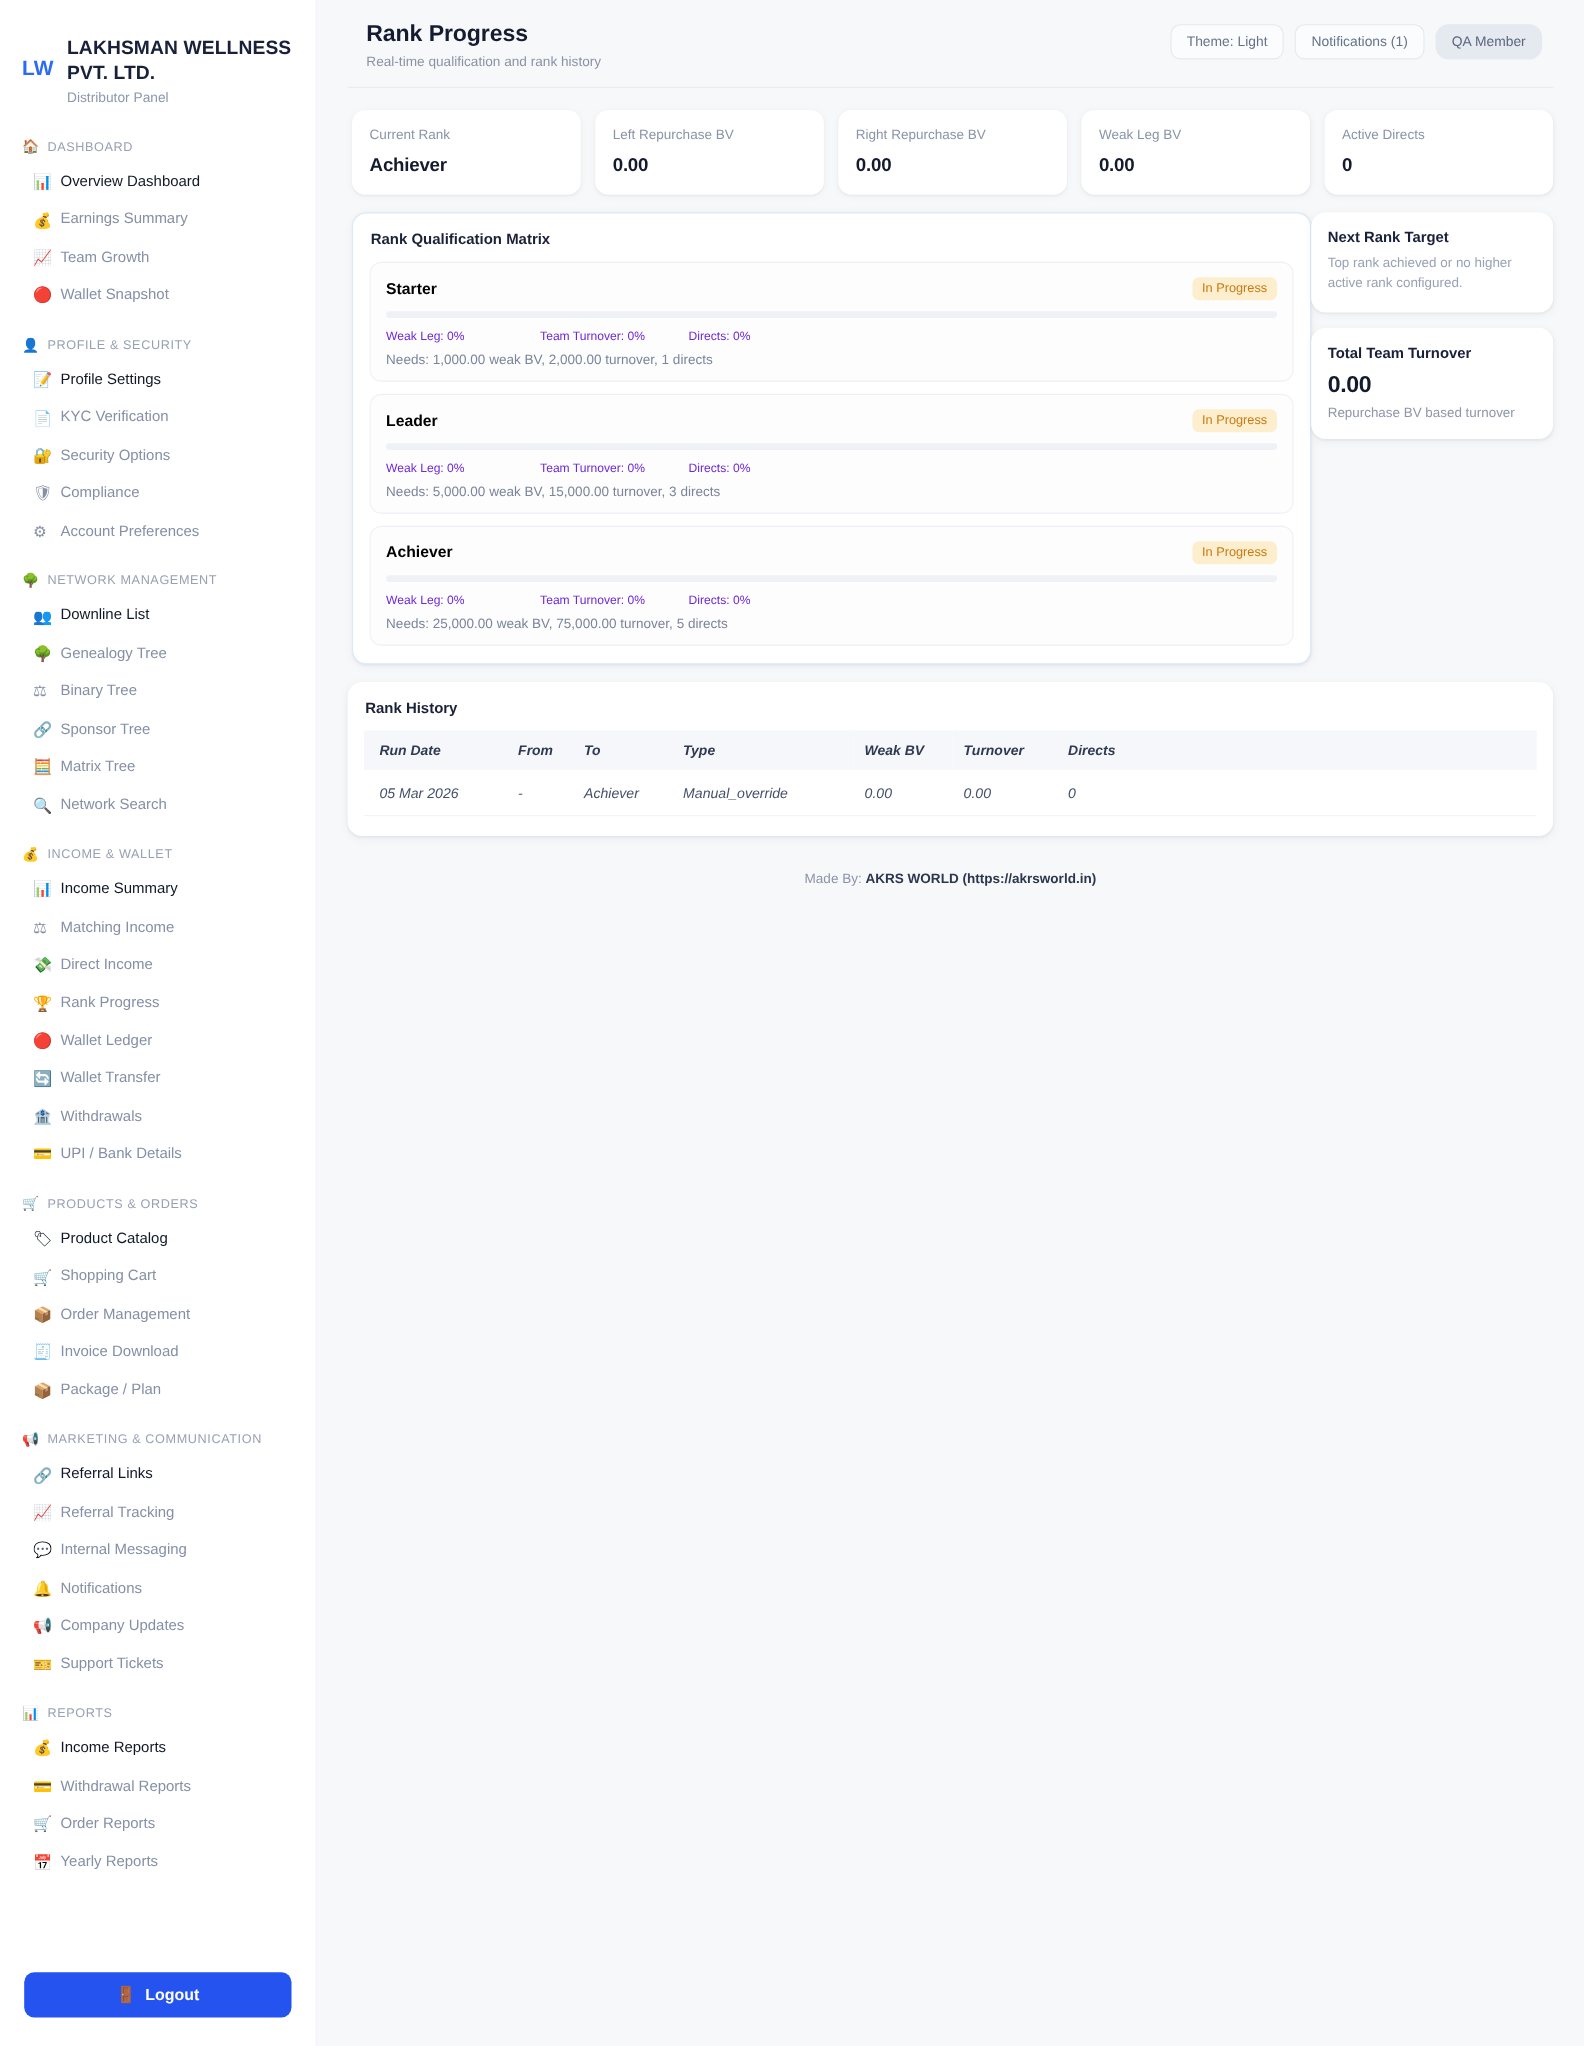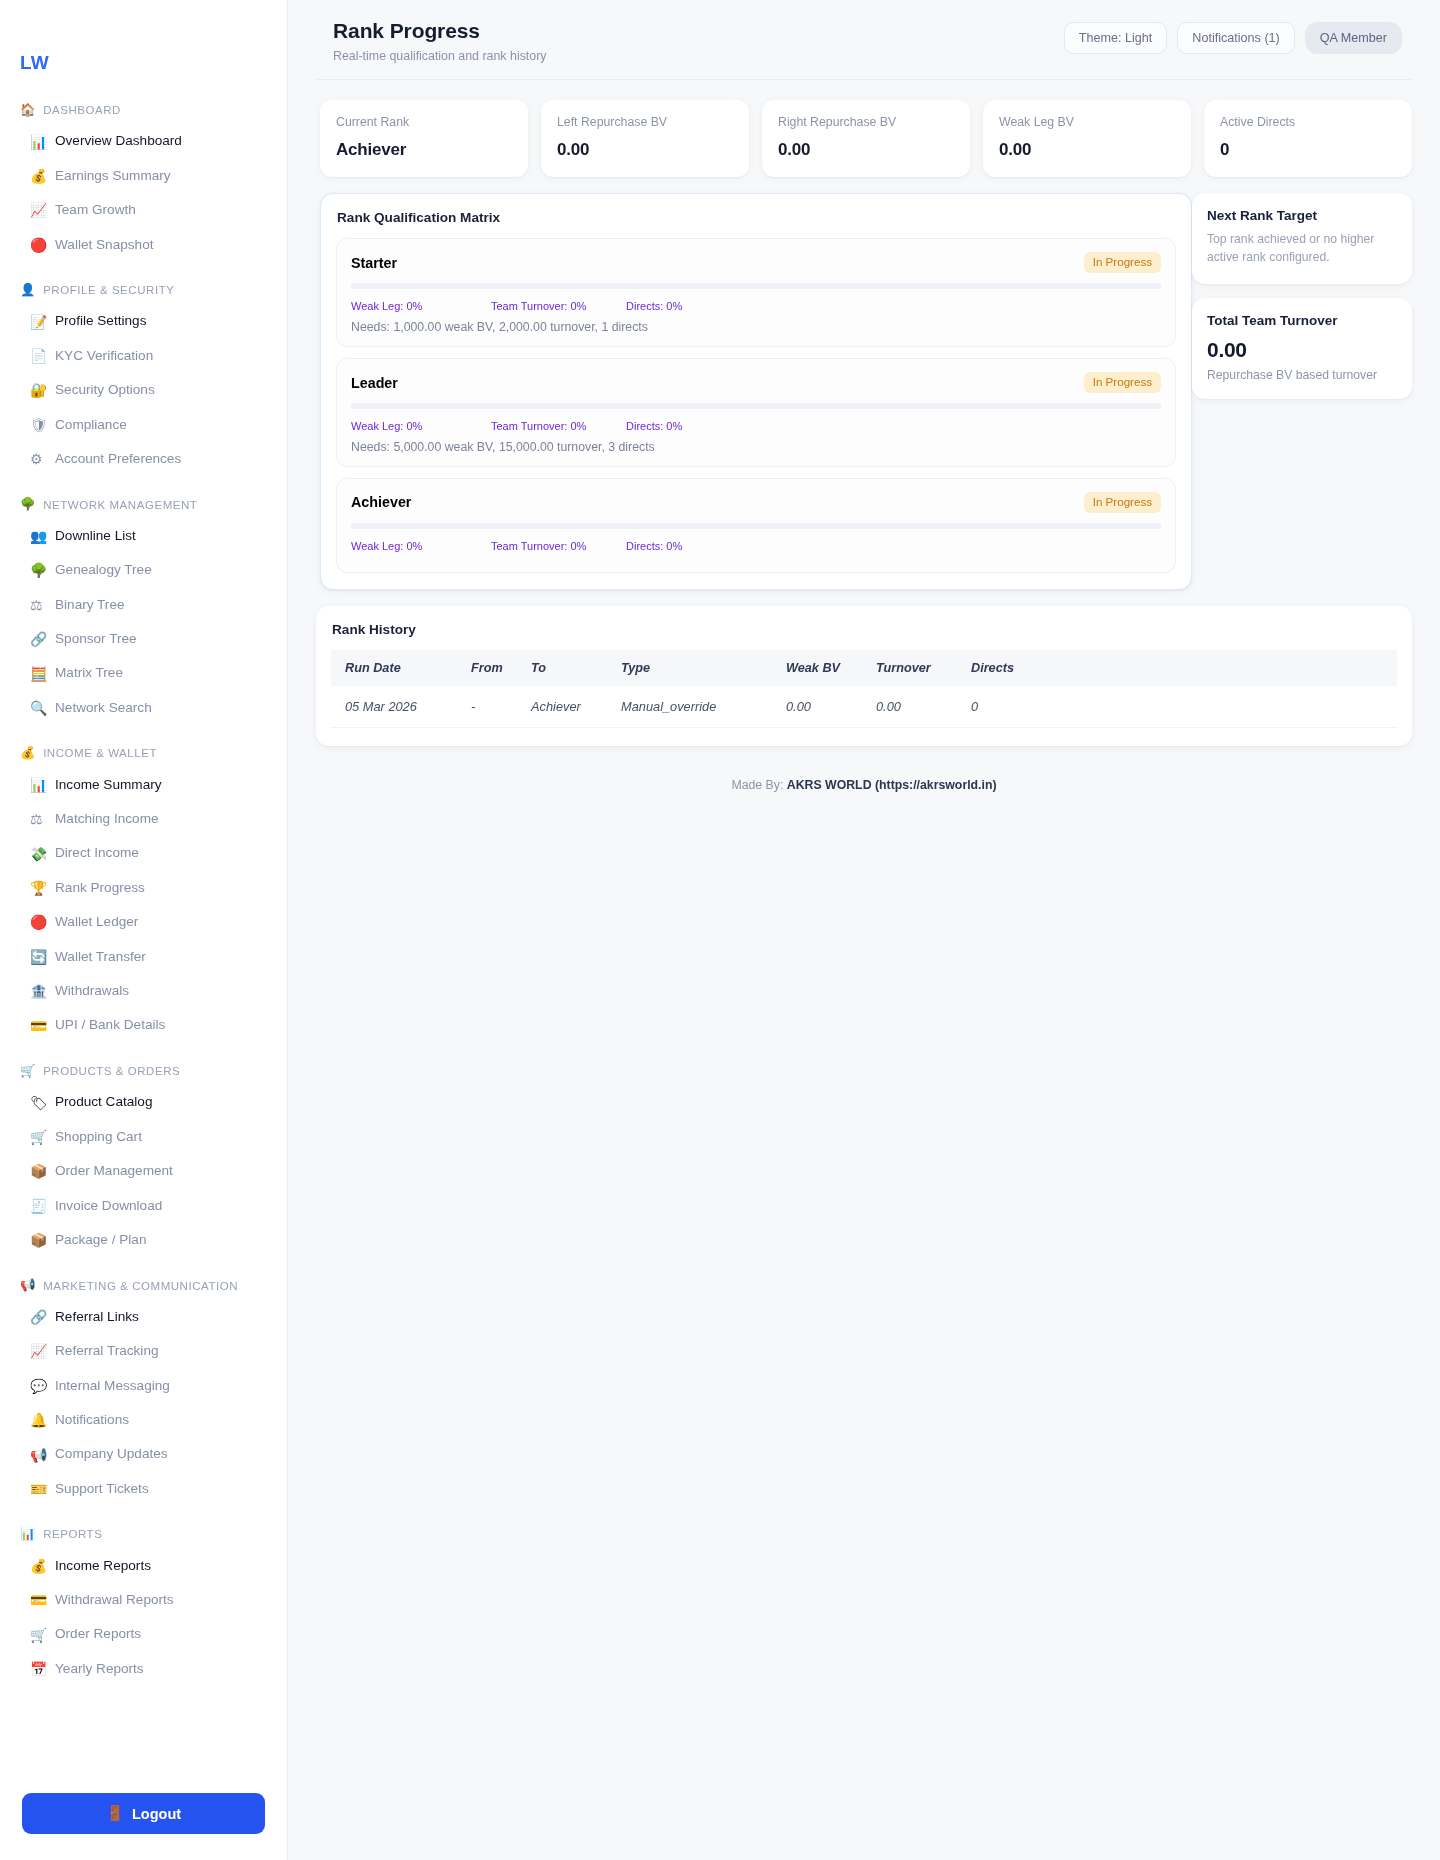--- a/index.html
+++ b/index.html
@@ -287,20 +287,24 @@
 </style>
 </head>
 <body>
 
 <div class="app">
 
   <aside class="sidebar">
 
     <div class="brand">
       <div class="brand-logo">LW</div>
+      <div class="brand-text">
+        <div class="brand-name">LAKHSMAN WELLNESS PVT. LTD.</div>
+        <div class="brand-sub">Distributor Panel</div>
+      </div>
     </div>
 
     <nav class="nav" id="nav-root">
         <div class="nav-section">
           <div class="nav-section-title">
             <span class="ico">🏠</span>
             <span>DASHBOARD</span>
           </div>
           <div class="nav-item active">
             <span class="ico">📊</span>
@@ -579,20 +583,21 @@
                   <div class="badge">In Progress</div>
                 </div>
                 <div class="progress-track">
                   <div class="progress-fill" style="width:0%"></div>
                 </div>
                 <div class="rank-metrics">
                   <span>Weak Leg: 0%</span>
                   <span>Team Turnover: 0%</span>
                   <span>Directs: 0%</span>
                 </div>
+                <div class="rank-needs">Needs: 25,000.00 weak BV, 75,000.00 turnover, 5 directs</div>
               </div>
             </div>
         </section>
       </div>
 
       <div class="col-right">
         <section class="panel side-panel">
           <div class="side-title">Next Rank Target</div>
           <div class="side-note">Top rank achieved or no higher active rank configured.</div>
         </section>

